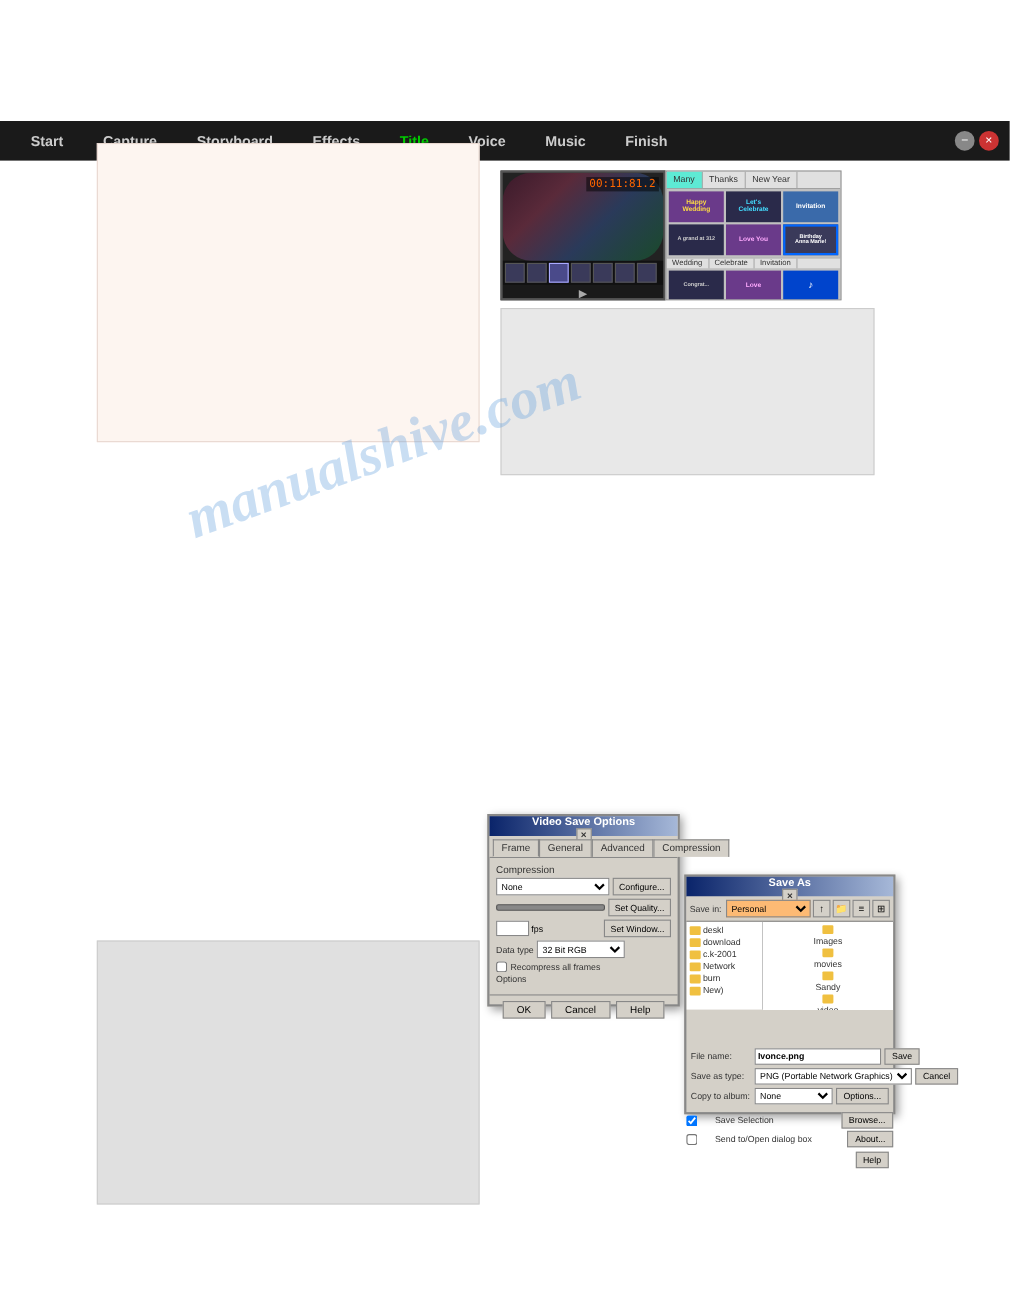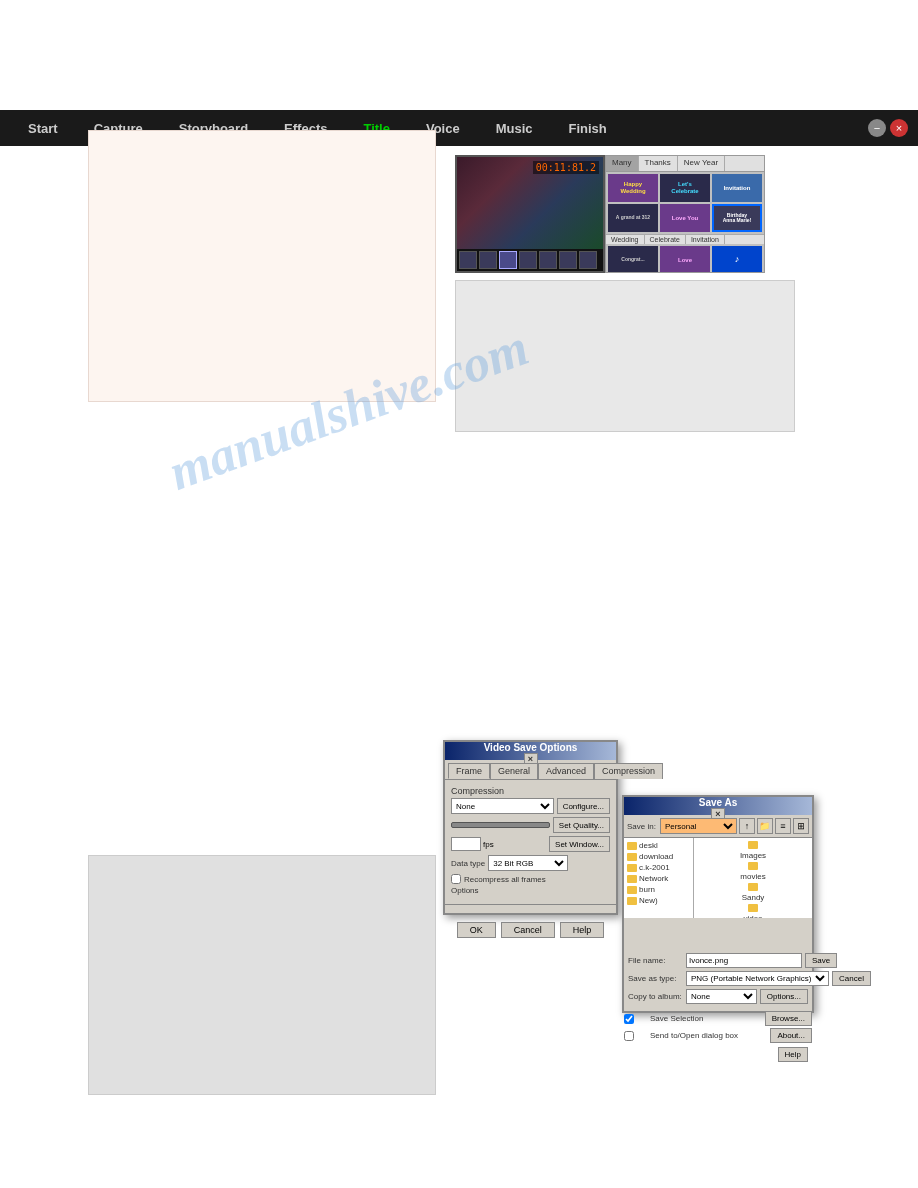--- a/index.html
+++ b/index.html
@@ -71,23 +71,24 @@
       top: 155px;
       left: 455px;
       width: 150px;
       height: 118px;
       background: #222;
       border: 2px solid #555;
       overflow: hidden;
     }
     .video-thumb-inner {
       width: 100%;
-      height: 92px;
+      height: 80px;
       background: linear-gradient(135deg, #3a1a2a 0%, #5a2a3a 30%, #2a3a5a 60%, #1a4a2a 100%);
       position: relative;
+      border-radius: 26px;
     }
     .video-timecode {
       position: absolute;
       top: 4px;
       right: 4px;
       color: #ff6600;
       font-size: 10px;
       font-family: monospace;
       background: rgba(0,0,0,0.5);
       padding: 1px 3px;
@@ -141,21 +142,21 @@
       height: 16px;
     }
     .title-tab {
       font-size: 8px;
       padding: 2px 6px;
       cursor: pointer;
       color: #333;
       border-right: 1px solid #aaa;
     }
     .title-tab.active {
-      background: #a3a3a3;
+      background: #5eead4;
     }
     .title-grid {
       display: grid;
       grid-template-columns: 1fr 1fr 1fr;
       gap: 2px;
       padding: 2px;
       background: #c0c0c0;
     }
     .title-cell {
       height: 28px;
@@ -332,21 +333,20 @@
       gap: 5px;
       padding: 5px;
       border-top: 1px solid #888;
     }
     .dialog-footer-btn {
       font-size: 9px;
       padding: 2px 12px;
       background: #d4d0c8;
       border: 1px solid #888;
       cursor: pointer;
-      margin-top: 12px;
     }
 
     
     .dialog-save-as {
       position: absolute;
       top: 795px;
       left: 622px;
       width: 192px;
       height: 218px;
       background: #d4d0c8;
@@ -446,20 +446,21 @@
       width: 55px;
       flex-shrink: 0;
     }
     .saveas-form-input {
       flex: 1;
       height: 15px;
       font-size: 8px;
       border: 1px solid #888;
       background: #fff;
       padding: 1px 2px;
+      font-weight: bold;
     }
     .saveas-form-select {
       flex: 1;
       height: 15px;
       font-size: 8px;
       border: 1px solid #888;
       background: #fff;
     }
     .saveas-form-btn {
       font-size: 8px;

